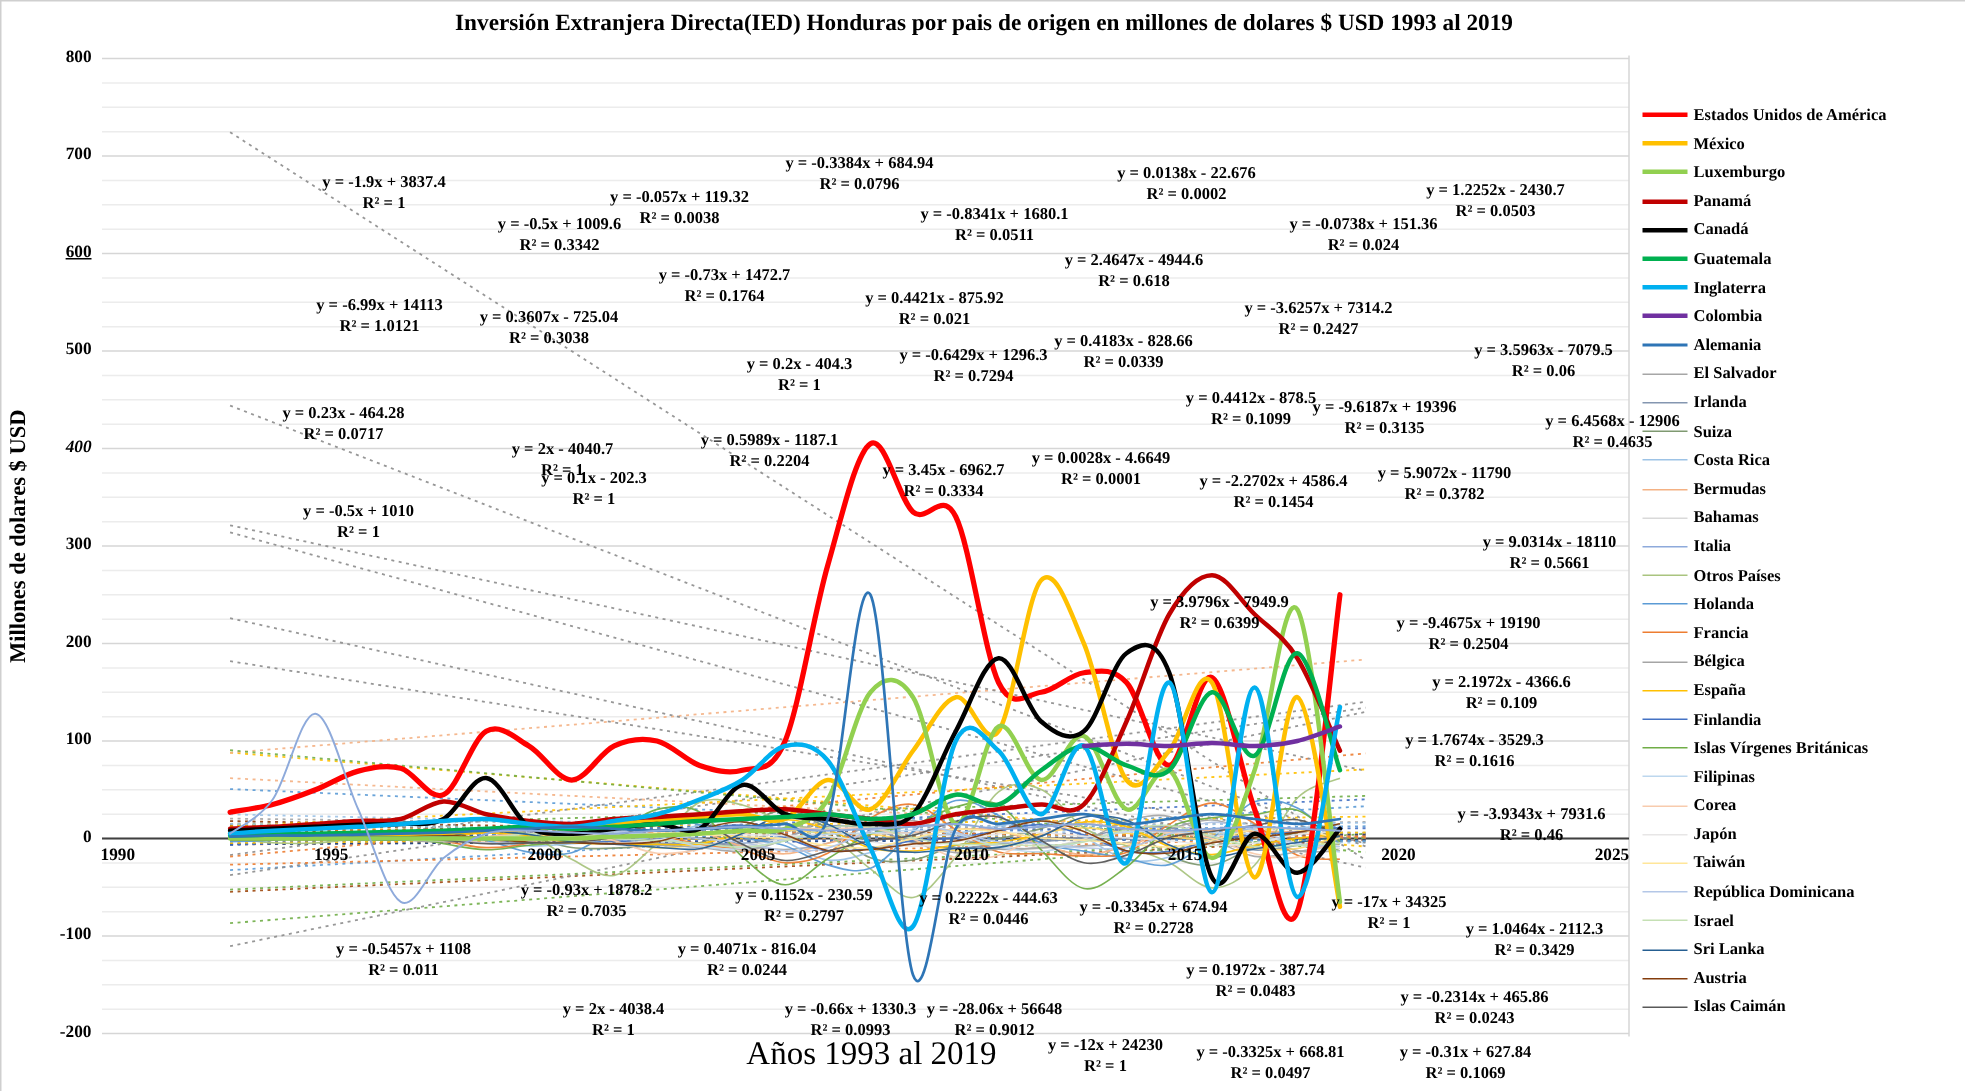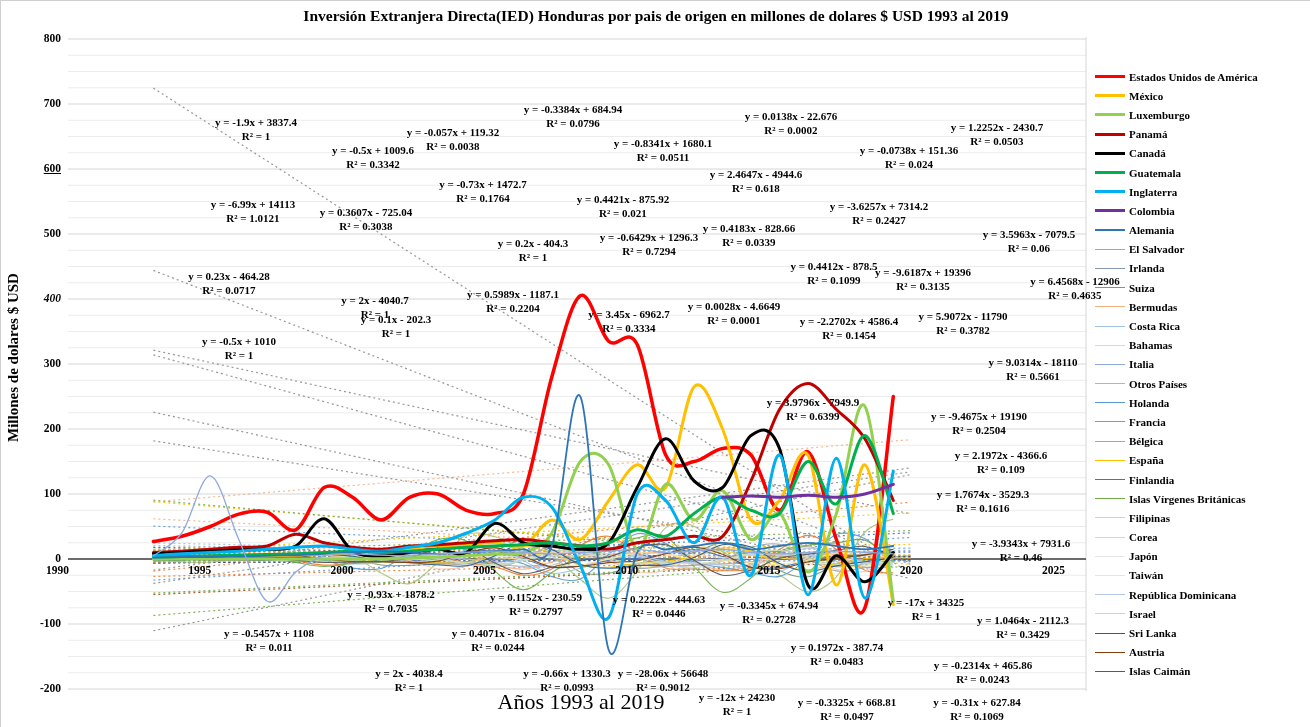--- a/index.html
+++ b/index.html
@@ -6,21 +6,21 @@
   #canvas{position:relative;width:1310px;height:727px;background:#fff;border:1px solid #cfcfcf;
           font-family:"Liberation Serif", serif; overflow:hidden;}
   #chart-svg{position:absolute;left:0;top:0;}
   .title{position:absolute;left:95px;top:6px;width:1120px;text-align:center;
          font-size:15.5px;font-weight:bold;color:#000;}
   .ylabel{position:absolute;left:-138px;top:348px;width:300px;text-align:center;
           transform:rotate(-90deg);font-size:15px;font-weight:bold;color:#000;}
   .xlabel{position:absolute;left:420px;top:688px;width:320px;text-align:center;
           font-size:22px;font-weight:normal;color:#000;}
   .ytick{position:absolute;width:46px;text-align:right;font-size:11.5px;font-weight:bold;color:#000;}
-  .xtick{position:absolute;width:44px;text-align:left;font-size:11.5px;font-weight:bold;color:#000;}
+  .xtick{position:absolute;width:44px;text-align:right;font-size:11.5px;font-weight:bold;color:#000;}
   .eq{position:absolute;transform:translate(-50%,-50%);text-align:center;white-space:nowrap;
       font-size:11px;font-weight:bold;line-height:1.3;color:#000;}
   #legend{position:absolute;left:1094px;top:66px;width:214px;}
   .lg-item{display:flex;align-items:center;height:19.2px;}
   .lg-swatch{width:30px;flex:0 0 30px;margin-right:4px;}
   .lg-label{font-size:11px;font-weight:bold;color:#000;white-space:nowrap;}
 </style>
 </head>
 <body>
 
@@ -439,26 +439,26 @@
       </div>
       <div class="lg-item">
         <div class="lg-swatch" style="border-top: 1.6px solid rgb(132, 150, 176);"></div>
         <div class="lg-label">Irlanda</div>
       </div>
       <div class="lg-item">
         <div class="lg-swatch" style="border-top: 1.6px solid rgb(127, 153, 113);"></div>
         <div class="lg-label">Suiza</div>
       </div>
       <div class="lg-item">
+        <div class="lg-swatch" style="border-top: 1.6px solid rgb(157, 195, 230);"></div>
+        <div class="lg-label">Costa Rica</div>
+      </div>
+      <div class="lg-item">
         <div class="lg-swatch" style="border-top: 1.6px solid rgb(244, 177, 131);"></div>
         <div class="lg-label">Bermudas</div>
-      </div>
-      <div class="lg-item">
-        <div class="lg-swatch" style="border-top: 1.6px solid rgb(157, 195, 230);"></div>
-        <div class="lg-label">Costa Rica</div>
       </div>
       <div class="lg-item">
         <div class="lg-swatch" style="border-top: 1.6px solid rgb(217, 217, 217);"></div>
         <div class="lg-label">Bahamas</div>
       </div>
       <div class="lg-item">
         <div class="lg-swatch" style="border-top: 1.6px solid rgb(142, 170, 219);"></div>
         <div class="lg-label">Italia</div>
       </div>
       <div class="lg-item">

